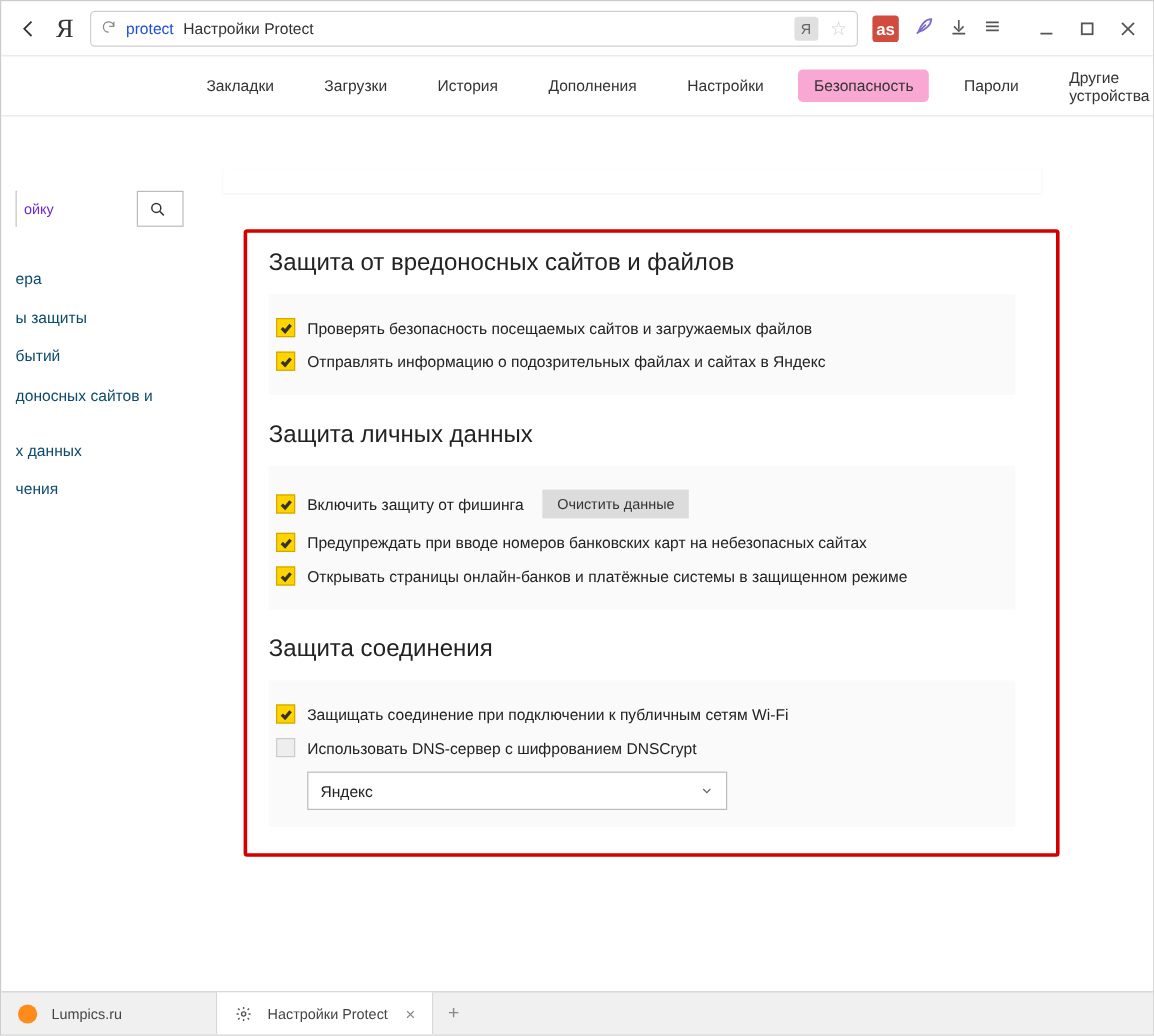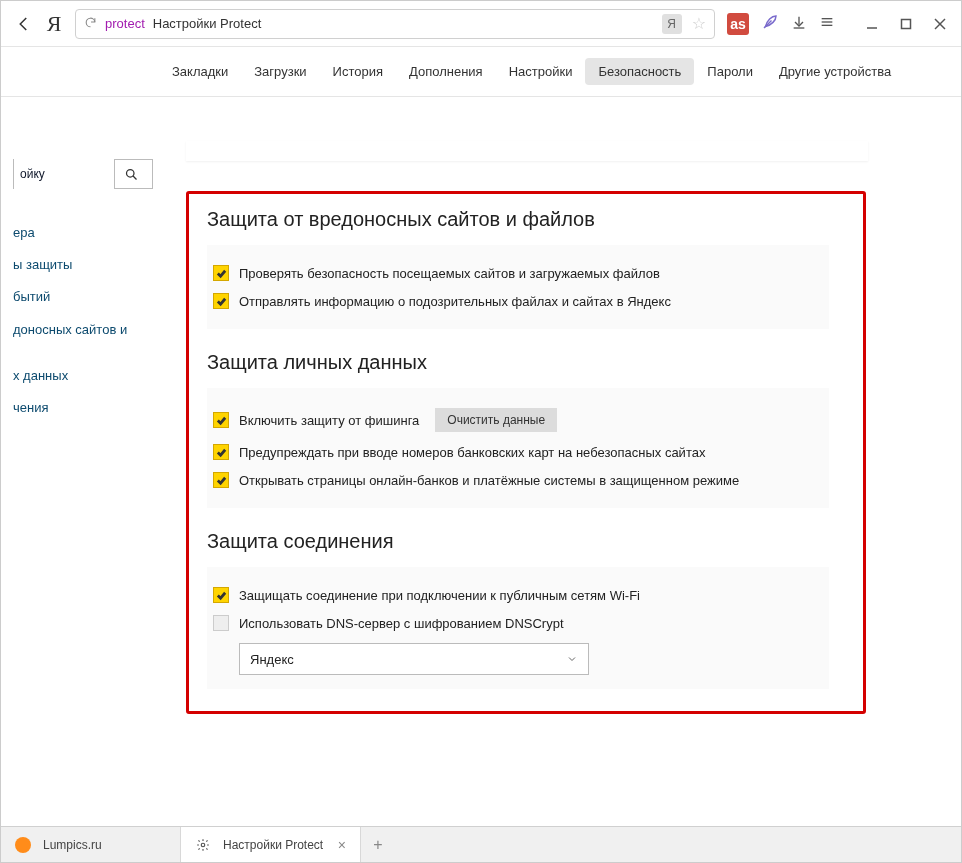--- a/index.html
+++ b/index.html
@@ -42,21 +42,21 @@
     height: 30px;
     border: 1px solid #d0d0d0;
     border-radius: 4px;
     display: flex;
     align-items: center;
     padding: 0 8px;
     gap: 8px;
     color: #666;
   }
   .address .refresh-ic svg { width: 13px; height: 13px; stroke:#888; stroke-width:2; fill:none;}
-  .address .prot { color: #a21caf; }
+  .address .prot { color: #1d4ed8; }
   .address .title { color: #333; }
   .addr-right { margin-left: auto; display:flex; align-items:center; gap:10px;}
   .ybadge {
     width: 20px; height: 20px; background: #e0e0e0; border-radius:3px;
     display:flex; align-items:center; justify-content:center; color:#666; font-size:12px;
   }
   .star { color:#ccc; font-size:16px;}
   .ext-ic {
     width: 22px; height: 22px; border-radius: 3px;
     display:flex; align-items:center; justify-content:center;
@@ -67,51 +67,51 @@
   .dl-ic svg, .menu-ic svg { width:16px;height:16px;stroke:#555;stroke-width:2;fill:none;}
   .win-controls { display:flex; gap:20px; margin-left:18px;}
   .win-controls div { width:14px; height:14px; display:flex;align-items:center;justify-content:center; color:#555;cursor:pointer;}
   .win-controls svg { width:12px;height:12px;stroke:#555;stroke-width:1.5;fill:none;}
   
   .navtabs {
     height: 50px;
     display: flex;
     align-items: center;
     padding-left: 158px;
-    gap: 0;
+    gap: 16px;
     border-bottom: 1px solid #e5e5e5;
     font-size: 13px;
   }
   .navtabs .tab {
     padding: 6px 13px;
     color: #333;
     cursor: pointer;
     border-radius: 4px;
   }
   .navtabs .tab.active {
-    background: #e5e5e5;
+    background: #f9a8d4;
   }
   
   .search-wrap {
     position: absolute;
     top: 158px;
     left: 12px;
     width: 140px;
     height: 30px;
     border: 1px solid #bbb;
     display: flex;
     align-items: center;
   }
   .search-wrap input {
     border: none; outline: none;
     width: 100px;
     height: 36px;
     padding: 0 6px;
     font-size: 12px;
-    color:#0f172a;
+    color:#6d28d9;
   }
   .search-wrap .sbtn {
     width: 34px; height: 28px;
     display:flex;align-items:center;justify-content:center;
     border-left: 1px solid #bbb;
     cursor:pointer;
   }
   .search-wrap .sbtn svg { width:15px;height:15px;stroke:#333;stroke-width:2;fill:none;}
   
   .sidebar {
@@ -136,21 +136,21 @@
     left:185px;
     width:682px;
     height:20px;
     background:#fff;
     box-shadow: 0 1px 2px rgba(0,0,0,0.06);
   }
   
   .panel {
     position: absolute;
     top: 190px;
-    left: 185px;
+    left: 202px;
     width: 680px;
     border: 3px solid #d40000;
     border-radius: 3px;
     padding: 12px 34px 22px 18px;
     background: #fff;
   }
   .section-title {
     font-size: 20px;
     font-weight: normal;
     color: #222;

